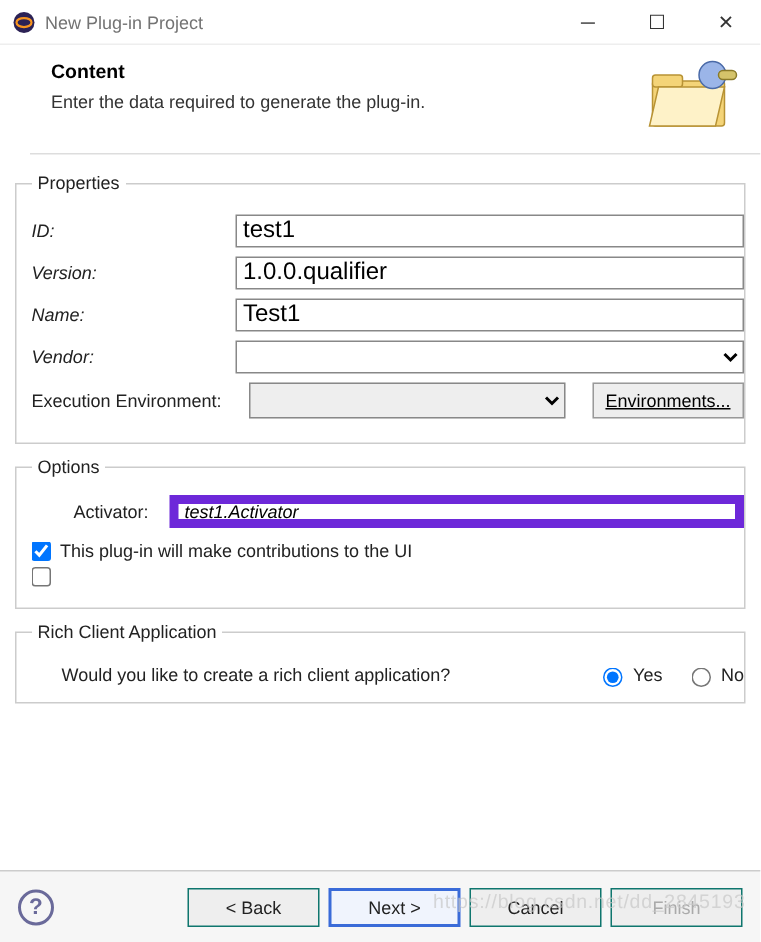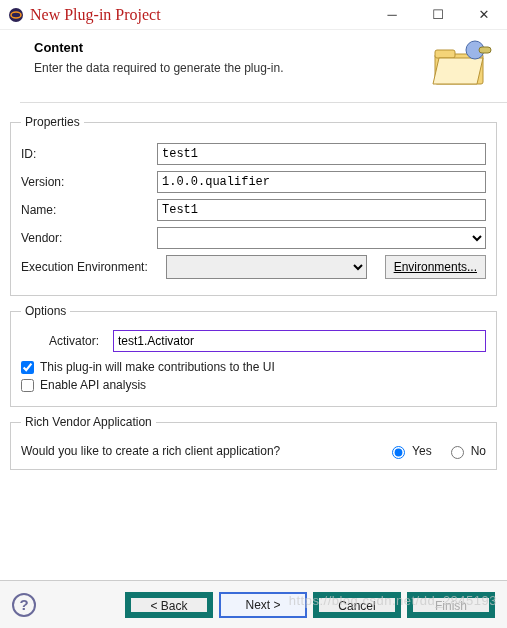--- a/index.html
+++ b/index.html
@@ -1,59 +1,59 @@
 <!DOCTYPE html>
 <html><head>
 <meta charset="utf-8">
 <style>
 * { box-sizing: border-box; font-family: "Segoe UI", Tahoma, sans-serif; }
 body { margin: 0; background: #fff; width: 507px; height: 628px; overflow: hidden; position: relative; }
 
 .titlebar { height: 30px; display: flex; align-items: center; padding: 0 0 0 8px; background: #fff; border-bottom: 1px solid #eee; }
 .titlebar .tb-icon { width: 16px; height: 16px; margin-right: 6px; }
-.titlebar .tb-title { font-size: 16px; color: #b91c1c; flex: 1; font-family: Liberation Serif, serif; }
+.titlebar .tb-title { font-size: 12px; color: #737373; flex: 1; }
 .titlebar .tb-btn { width: 46px; height: 30px; display: flex; align-items: center; justify-content: center; font-size: 13px; color: #333; }
 
 .banner { display: flex; padding: 10px 14px 14px 14px; border-bottom: 1px solid #ddd; margin-left: 20px; }
 .banner-left { flex: 1; }
 .banner h1 { font-size: 13px; font-weight: bold; margin: 0 0 6px 0; color: #000; }
 .banner p { font-size: 12px; margin: 0; color: #333; }
 .banner-icon { width: 64px; height: 48px; }
 
 .content { padding: 8px 10px 10px 10px; font-size: 12px; color: #222; }
 
-fieldset { border: 1px solid #ccc; margin: 4px 0 8px 0; padding: 8px 10px 10px 10px; }
+fieldset { border: 1px solid #ccc; margin: 4px 0 8px 0; padding: 8px 0 10px 10px; }
 legend { font-size: 12px; padding: 0 4px; color: #222; }
 
 .form-row { display: flex; align-items: center; margin: 6px 0; }
-.form-row label { width: 136px; font-size: 12px; }
-.form-row input[type=text], .form-row select { flex: 1; height: 22px; border: 1px solid #888; padding: 0 4px; font-size: 12px; background: #fff; font-family: Liberation Mono, monospace; }
+.form-row label { width: 136px; font-size: 12px; font-style: italic; }
+.form-row input[type=text], .form-row select { flex: 1; height: 22px; border: 1px solid #888; padding: 0 4px; font-size: 16px; background: #fff; }
 .form-row select { background: #eee; }
 
 .env-row { display: flex; align-items: center; margin: 6px 0; gap: 18px; }
 .env-row label { font-size: 12px; }
 .env-row select { flex: 1; height: 24px; border: 1px solid #888; background: #eee; font-size: 12px; }
 .env-btn { height: 24px; padding: 0 8px; font-size: 12px; border: 1px solid #999; background: #eee; text-decoration: underline; }
 
 .check-row { display: flex; align-items: center; margin: 4px 0; font-size: 12px; }
 .check-row input[type=checkbox] { margin: 0 6px 0 0; width: 13px; height: 13px; }
 
 .activator-row { display: flex; align-items: center; margin: 4px 0 8px 28px; }
 .activator-row label { width: 64px; font-size: 12px; }
-.activator-row input { flex: 1; height: 22px; border: 1px solid #6d28d9; padding: 0 4px; font-size: 12px; }
+.activator-row input { flex: 1; height: 22px; border: 6px solid #6d28d9; padding: 0 4px; font-size: 12px; font-style: italic; }
 
 .rich-row { display: flex; align-items: center; margin-top: 6px; }
-.rich-row .q { flex: 1; font-size: 12px; }
+.rich-row .q { flex: 1; font-size: 12px; margin-left: 20px; }
 .radio-group { display: flex; gap: 14px; }
 .radio-group label { font-size: 12px; display: flex; align-items: center; gap: 4px; }
 
 .footer { position: absolute; bottom: 0; left: 0; right: 0; height: 48px; border-top: 1px solid #ccc; display: flex; align-items: center; padding: 0 12px; background: #f6f6f6; }
 .footer .help-icon { width: 24px; height: 24px; border: 2px solid #6a6a9a; border-radius: 50%; display: flex; align-items: center; justify-content: center; color: #6a6a9a; font-size: 15px; font-weight: bold; }
 .footer .spacer { flex: 1; }
-.footer button { width: 88px; height: 26px; margin-left: 6px; font-size: 12px; border: 6px solid #0f766e; background: #eee; color: #222; }
+.footer button { width: 88px; height: 26px; margin-left: 6px; font-size: 12px; border: 1px solid #0f766e; background: #eee; color: #222; }
 .footer button.primary { border: 2px solid #3a6bd8; background: #f0f4fd; }
 
 .watermark { position: absolute; bottom: 20px; right: 10px; font-size: 13px; color: rgba(200,200,200,0.7); letter-spacing: 0.5px; pointer-events: none; }
 </style>
 </head>
 <body>
 
 <div class="titlebar">
   <span class="tb-icon">
     <svg viewBox="0 0 16 16">
@@ -115,26 +115,25 @@
     <div class="activator-row">
       <label>Activator:</label>
       <input type="text" value="test1.Activator" style="">
     </div>
     <div class="check-row">
       <input type="checkbox" checked="" style="">
       <span>This plug-in will make contributions to the UI</span>
     </div>
     <div class="check-row">
       <input type="checkbox" style="">
-      <span>Enable API analysis</span>
     </div>
   </fieldset>
 
   <fieldset>
-    <legend>Rich Vendor Application</legend>
+    <legend>Rich Client Application</legend>
     <div class="rich-row">
       <span class="q">Would you like to create a rich client application?</span>
       <div class="radio-group">
         <label>
             <input type="radio" name="rcp" checked="" style=""> 
             <span>Yes</span>
           </label>
         <label>
             <input type="radio" name="rcp" style=""> 
             <span>No</span>

